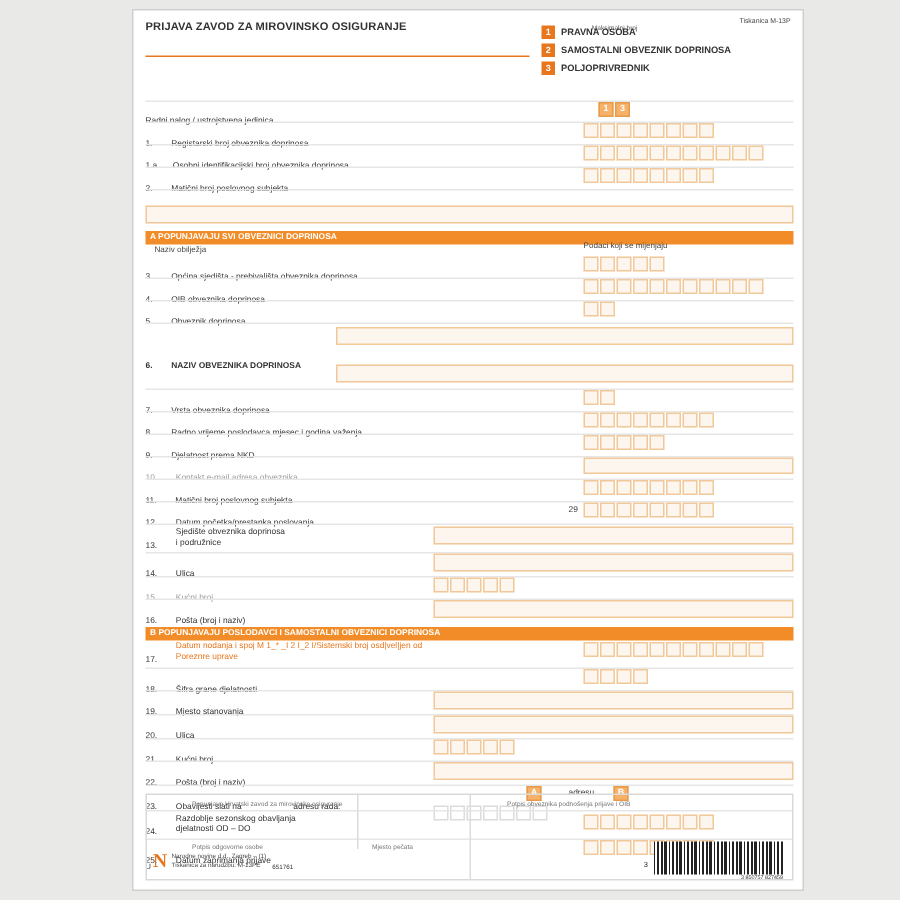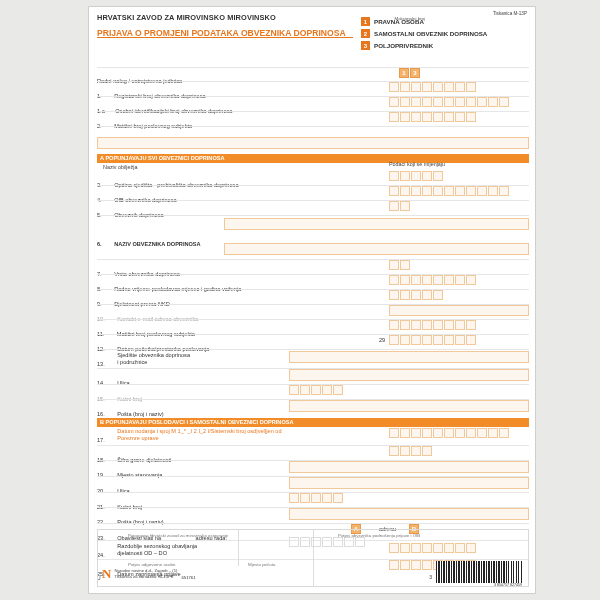--- a/index.html
+++ b/index.html
@@ -42,22 +42,21 @@
   .smallcode{position:absolute;font-size:4.2px;color:#333;}
   .vline{position:absolute;background:#dcdcdc;width:1px;}
 </style>
 </head>
 <body>
 
 <div class="page">
   <div class="sheet">
 
     <div class="hdr">
-      <div class="t1">HRVATSKI ZAVOD ZA MIROVINSKO MIROVINSKO</div>
-      <div class="t2">PRIJAVA O PROMJENI PODATAKA OBVEZNIKA DOPRINOSA</div>
+      <div class="t1">PRIJAVA ZAVOD ZA MIROVINSKO OSIGURANJE</div>
     </div>
     <div class="hdrline"></div>
     <div class="tiskanica">Tiskanica M-13P</div>
 
     <div class="maxlbl" style="top:9px;right:110px;">Maksimalni broj</div>
     <div class="typebox">
       <div class="typerow">
         <div class="numbox">1</div>
         <div class="typelbl">PRAVNA OSOBA</div>
       </div>

